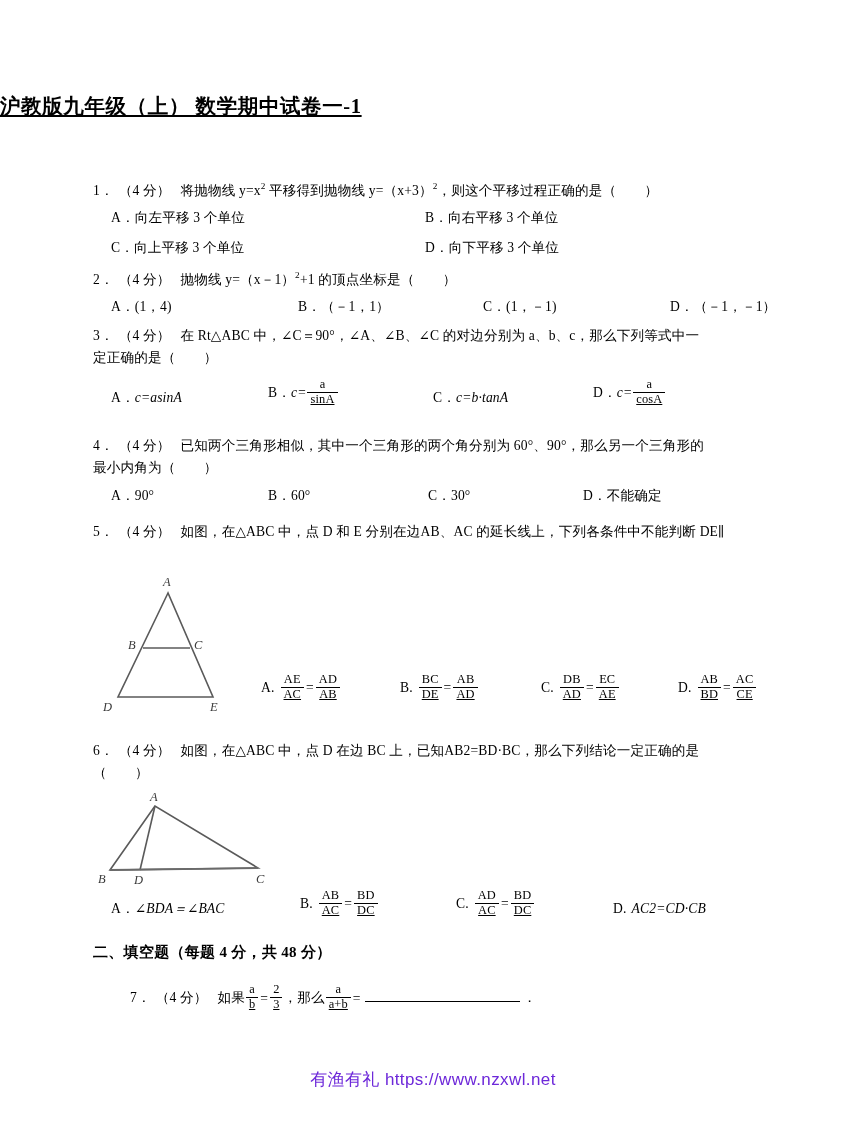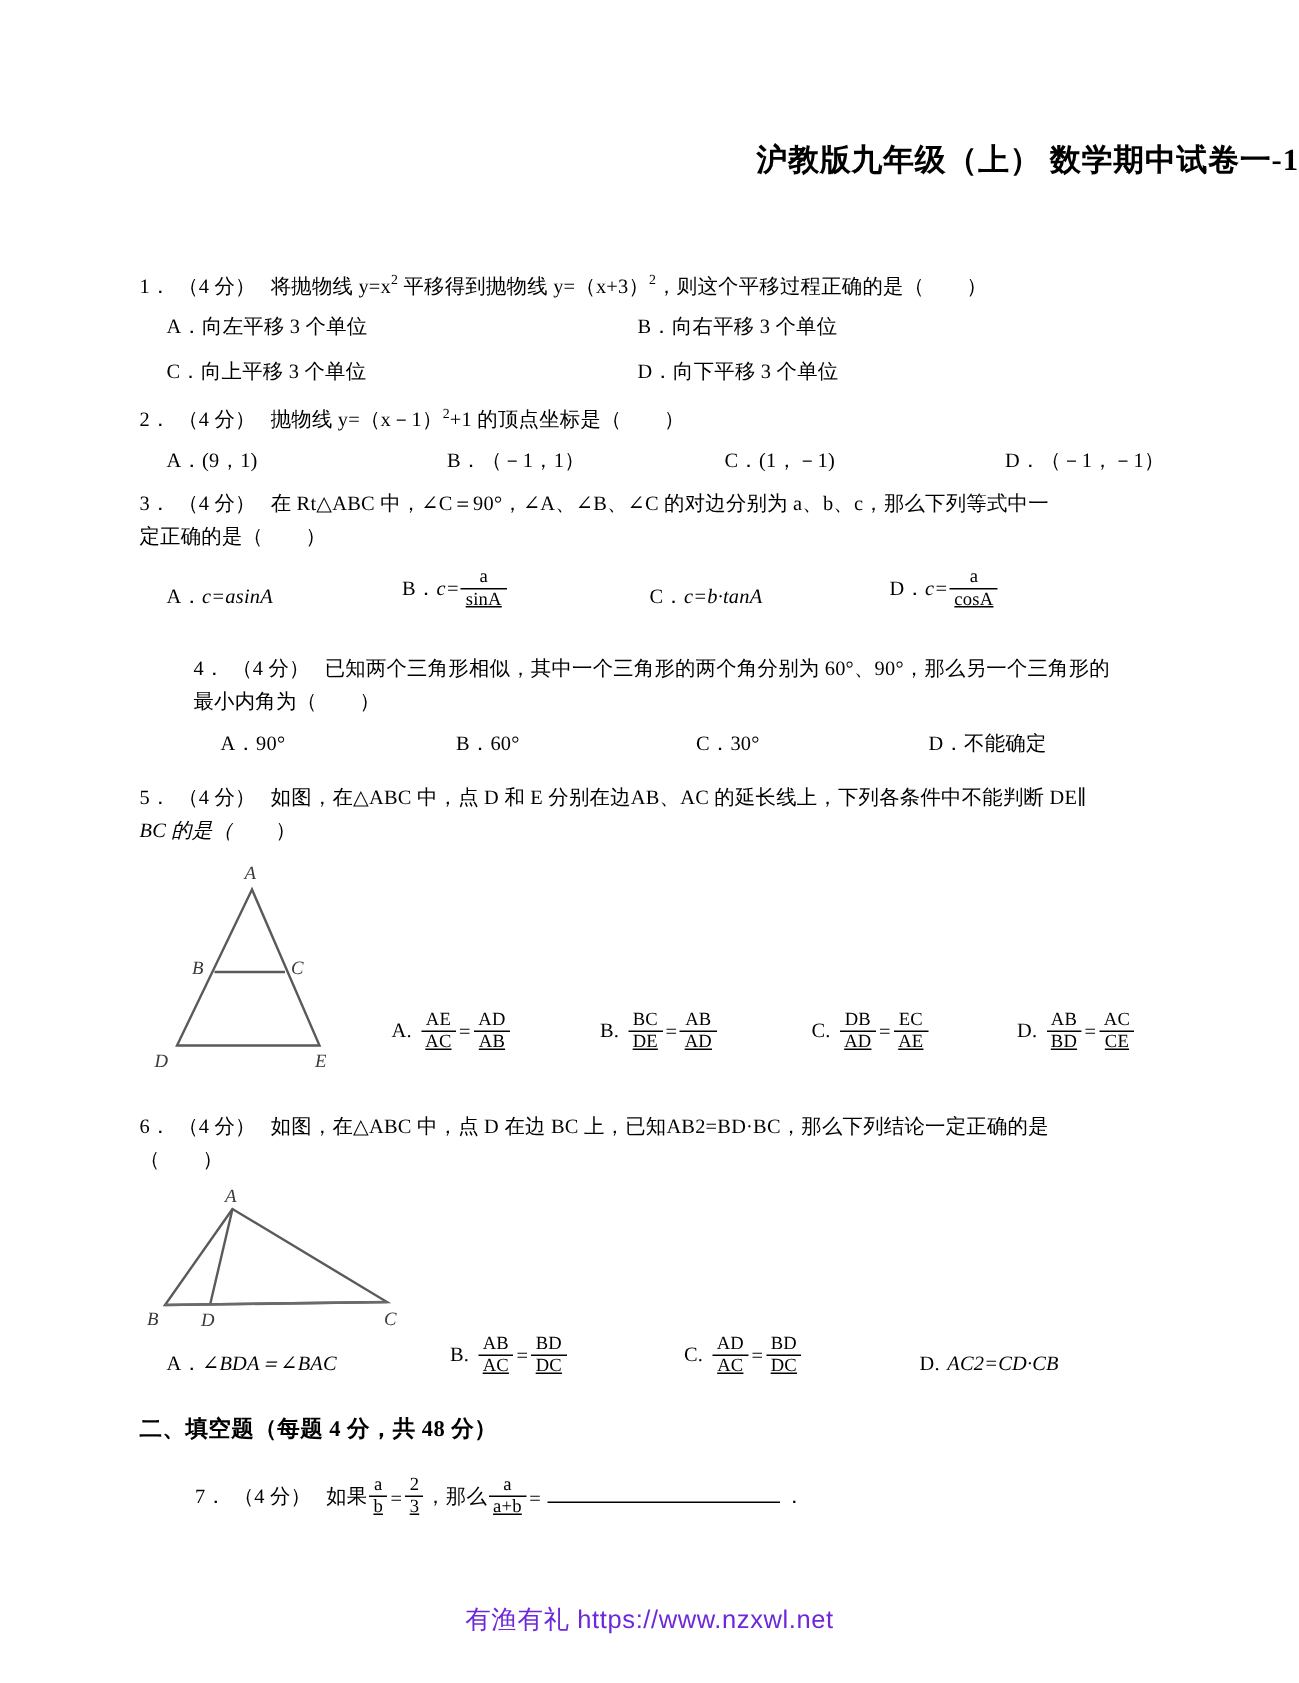--- a/index.html
+++ b/index.html
@@ -22,25 +22,26 @@
     height: 1122px;
     padding: 0;
   }
 
   
   .doc-title {
     position: absolute;
     left: 0;
     top: 92px;
     width: 866px;
-    text-align: right;
+    text-align: left;
     font-size: 20.5px;
     font-weight: bold;
     letter-spacing: 0.6px;
     font-family: "Liberation Serif", "DejaVu Serif", serif;
+    text-decoration: underline;
   }
 
   
   .section-heading {
     position: absolute;
     left: 93px;
     font-size: 15px;
     font-weight: bold;
     letter-spacing: 0.3px;
   }
@@ -153,21 +154,21 @@
       </div>
     </div>
   </div>
 
   <div class="q" style="top:269px;">
     <div class="q-stem">
       <span>2．</span><span class="gap-s"></span><span>（4 分）</span><span class="gap"></span><span>抛物线 y=（x－1）</span><sup>2</sup><span>+1 的顶点坐标是（</span><span class="paren-blank">&nbsp;&nbsp;&nbsp;</span><span>）</span>
     </div>
     <div class="opts">
       <div class="opt-row-h">
-        <div class="opt" style="left:18px;"><span>A．</span><span>(9，1)</span></div>
+        <div class="opt" style="left:18px;"><span>A．</span><span>(1，4)</span></div>
         <div class="opt" style="left:205px;"><span>B．</span><span>（－1，1）</span></div>
         <div class="opt" style="left:390px;"><span>C．</span><span>(1，－1)</span></div>
         <div class="opt" style="left:577px;"><span>D．</span><span>（－1，－1）</span></div>
       </div>
     </div>
   </div>
 
   <div class="q" style="top:325px;">
     <div class="q-stem">
       <span>3．</span><span class="gap-s"></span><span>（4 分）</span><span class="gap"></span><span>在 Rt△ABC 中，∠C＝90°，∠A、∠B、∠C 的对边分别为 a、b、c，那么下列等式中一</span>
@@ -176,40 +177,39 @@
     <div class="opts">
       <div class="opt-row-frac" style="margin-top:10px;">
         <div class="opt" style="left:18px; top:8px;"><span>A．</span><i>c=</i><i>asinA</i></div>
         <div class="opt" style="left:175px; top:0px;"><span>B．</span><i>c=</i><span class="frac"><span class="num">a</span><span class="den">sinA</span></span></div>
         <div class="opt" style="left:340px; top:8px;"><span>C．</span><i>c=</i><i>b·tanA</i></div>
         <div class="opt" style="left:500px; top:0px;"><span>D．</span><i>c=</i><span class="frac"><span class="num">a</span><span class="den">cosA</span></span></div>
       </div>
     </div>
   </div>
 
-  <div class="q" style="top:435px;margin-left:36px;">
+  <div class="q" style="top:435px;">
     <div class="q-stem">
       <span>4．</span><span class="gap-s"></span><span>（4 分）</span><span class="gap"></span><span>已知两个三角形相似，其中一个三角形的两个角分别为 60°、90°，那么另一个三角形的</span>
     </div>
     <div><span>最小内角为（</span><span class="paren-blank">&nbsp;&nbsp;&nbsp;</span><span>）</span></div>
     <div class="opts">
       <div class="opt-row-h" style="margin-top:6px;">
         <div class="opt" style="left:18px;"><span>A．</span><span>90°</span></div>
         <div class="opt" style="left:175px;"><span>B．</span><span>60°</span></div>
         <div class="opt" style="left:335px;"><span>C．</span><span>30°</span></div>
         <div class="opt" style="left:490px;"><span>D．</span><span>不能确定</span></div>
       </div>
     </div>
   </div>
 
   <div class="q" style="top:521px;">
     <div class="q-stem">
       <span>5．</span><span class="gap-s"></span><span>（4 分）</span><span class="gap"></span><span>如图，在△ABC 中，点 D 和 E 分别在边AB、AC 的延长线上，下列各条件中不能判断 DE∥</span>
     </div>
-    <div><i>BC 的是（</i><span class="paren-blank">&nbsp;&nbsp;&nbsp;</span><span>）</span></div>
   </div>
 
   <div class="figure" style="left:100px; top:565px;">
     <svg width="160" height="150" viewBox="0 0 160 150">
 
       <path d="M 68 28 L 18 132 L 113 132 Z" fill="none" stroke="#5a5a5a" stroke-width="1.6"></path>
 
       <line x1="43" y1="83" x2="90" y2="83" stroke="#5a5a5a" stroke-width="1.6"></line>
       <text x="63" y="21" font-family="Liberation Serif, serif" font-size="12.5" font-style="italic" fill="#3a3a3a">A</text>
       <text x="28" y="84" font-family="Liberation Serif, serif" font-size="12.5" font-style="italic" fill="#3a3a3a">B</text>

